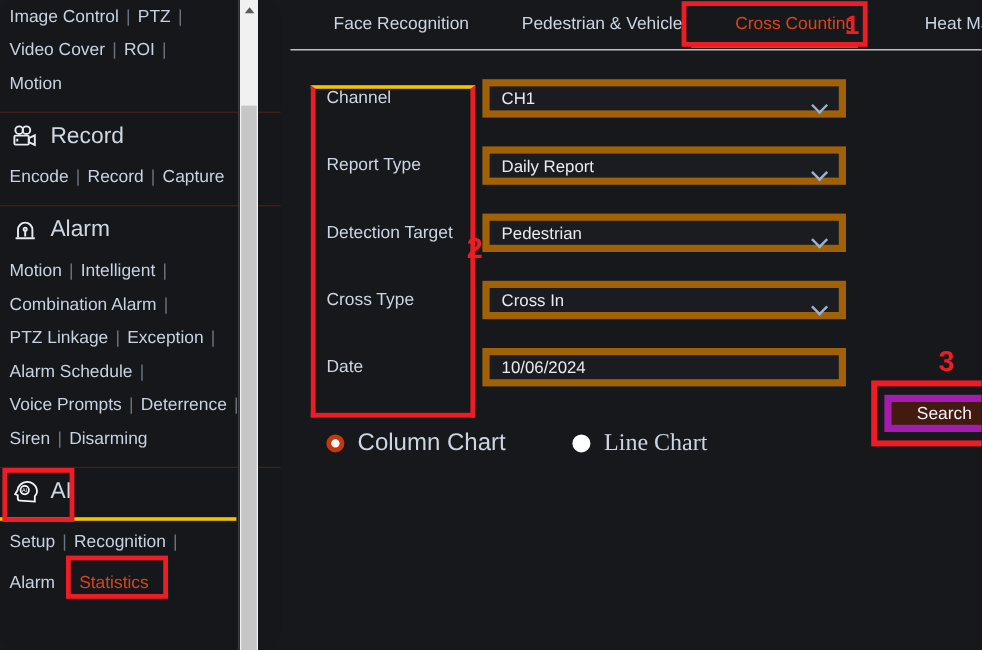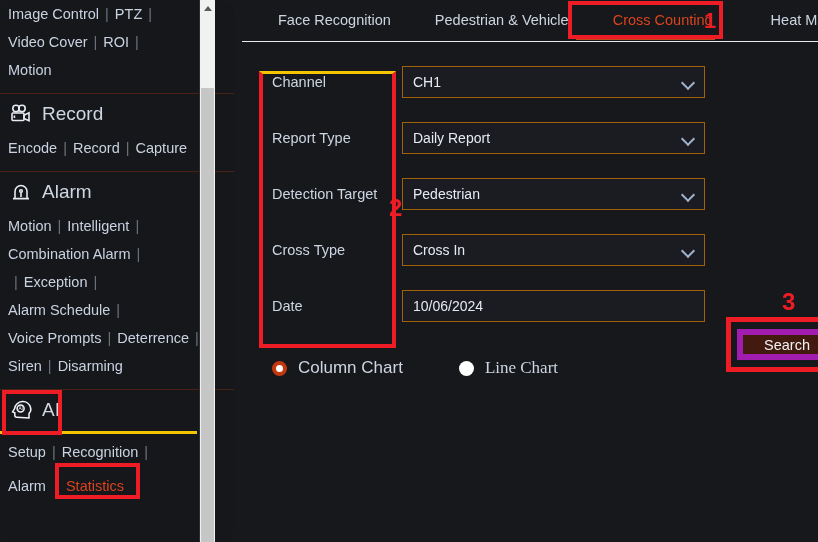--- a/index.html
+++ b/index.html
@@ -108,21 +108,21 @@
     position:relative;display:flex;align-items:center;height:32px;
     margin-top:24px;
   }
   .row:first-child{margin-top:16px;}
   .lbl{
     width:160px;padding-left:30px;color:#cdd5e2;font-size:14.5px;
     box-sizing:border-box;
   }
   .ctrl{
     position:relative;width:303px;height:32px;
-    border:1px solid #a16207;background:#1a1c21;box-sizing:border-box;
+    border:6px solid #a16207;background:#1a1c21;box-sizing:border-box;
     display:flex;align-items:center;padding:0 10px;
     color:#e7ebf1;font-size:14px;
   }
   .chev{
     position:absolute;right:10px;top:11px;width:11px;height:7px;
   }
   .chev:after{
     content:"";position:absolute;left:0;top:0;width:8px;height:8px;
     border-right:2px solid #9fb3cf;border-bottom:2px solid #9fb3cf;
     transform:rotate(45deg);
@@ -154,21 +154,21 @@
   .radios{display:flex;align-items:center;margin-top:36px;padding-left:30px;gap:0;}
   .radio{display:flex;align-items:center;gap:11px;cursor:pointer;}
   .radio + .radio{margin-left:56px;font-family:Liberation Serif, serif;}
   .dot{
     width:15px;height:15px;border-radius:50%;
     background:#ffffff;box-sizing:border-box;display:block;
   }
   .dot.on{
     background:#ffffff;border:4px solid #c4380f;
   }
-  .rtxt{color:#cdd5e2;font-size:17px;}
+  .rtxt{color:#cdd5e2;font-size:20px;}
 </style>
 </head>
 <body>
 
 <div class="app">
 
   <div class="sidebar">
 
     <div class="nav-links">
       <div class="nav-row">
@@ -230,20 +230,21 @@
         <a class="nav-link" href="#">Motion</a>
         <span class="sep">|</span>
         <a class="nav-link" href="#">Intelligent</a>
         <span class="sep">|</span>
       </div>
       <div class="nav-row">
         <a class="nav-link" href="#">Combination Alarm</a>
         <span class="sep">|</span>
       </div>
       <div class="nav-row">
+        <a class="nav-link" href="#">PTZ Linkage</a>
         <span class="sep">|</span>
         <a class="nav-link" href="#">Exception</a>
         <span class="sep">|</span>
       </div>
       <div class="nav-row">
         <a class="nav-link" href="#">Alarm Schedule</a>
         <span class="sep">|</span>
       </div>
       <div class="nav-row">
         <a class="nav-link" href="#">Voice Prompts</a>

